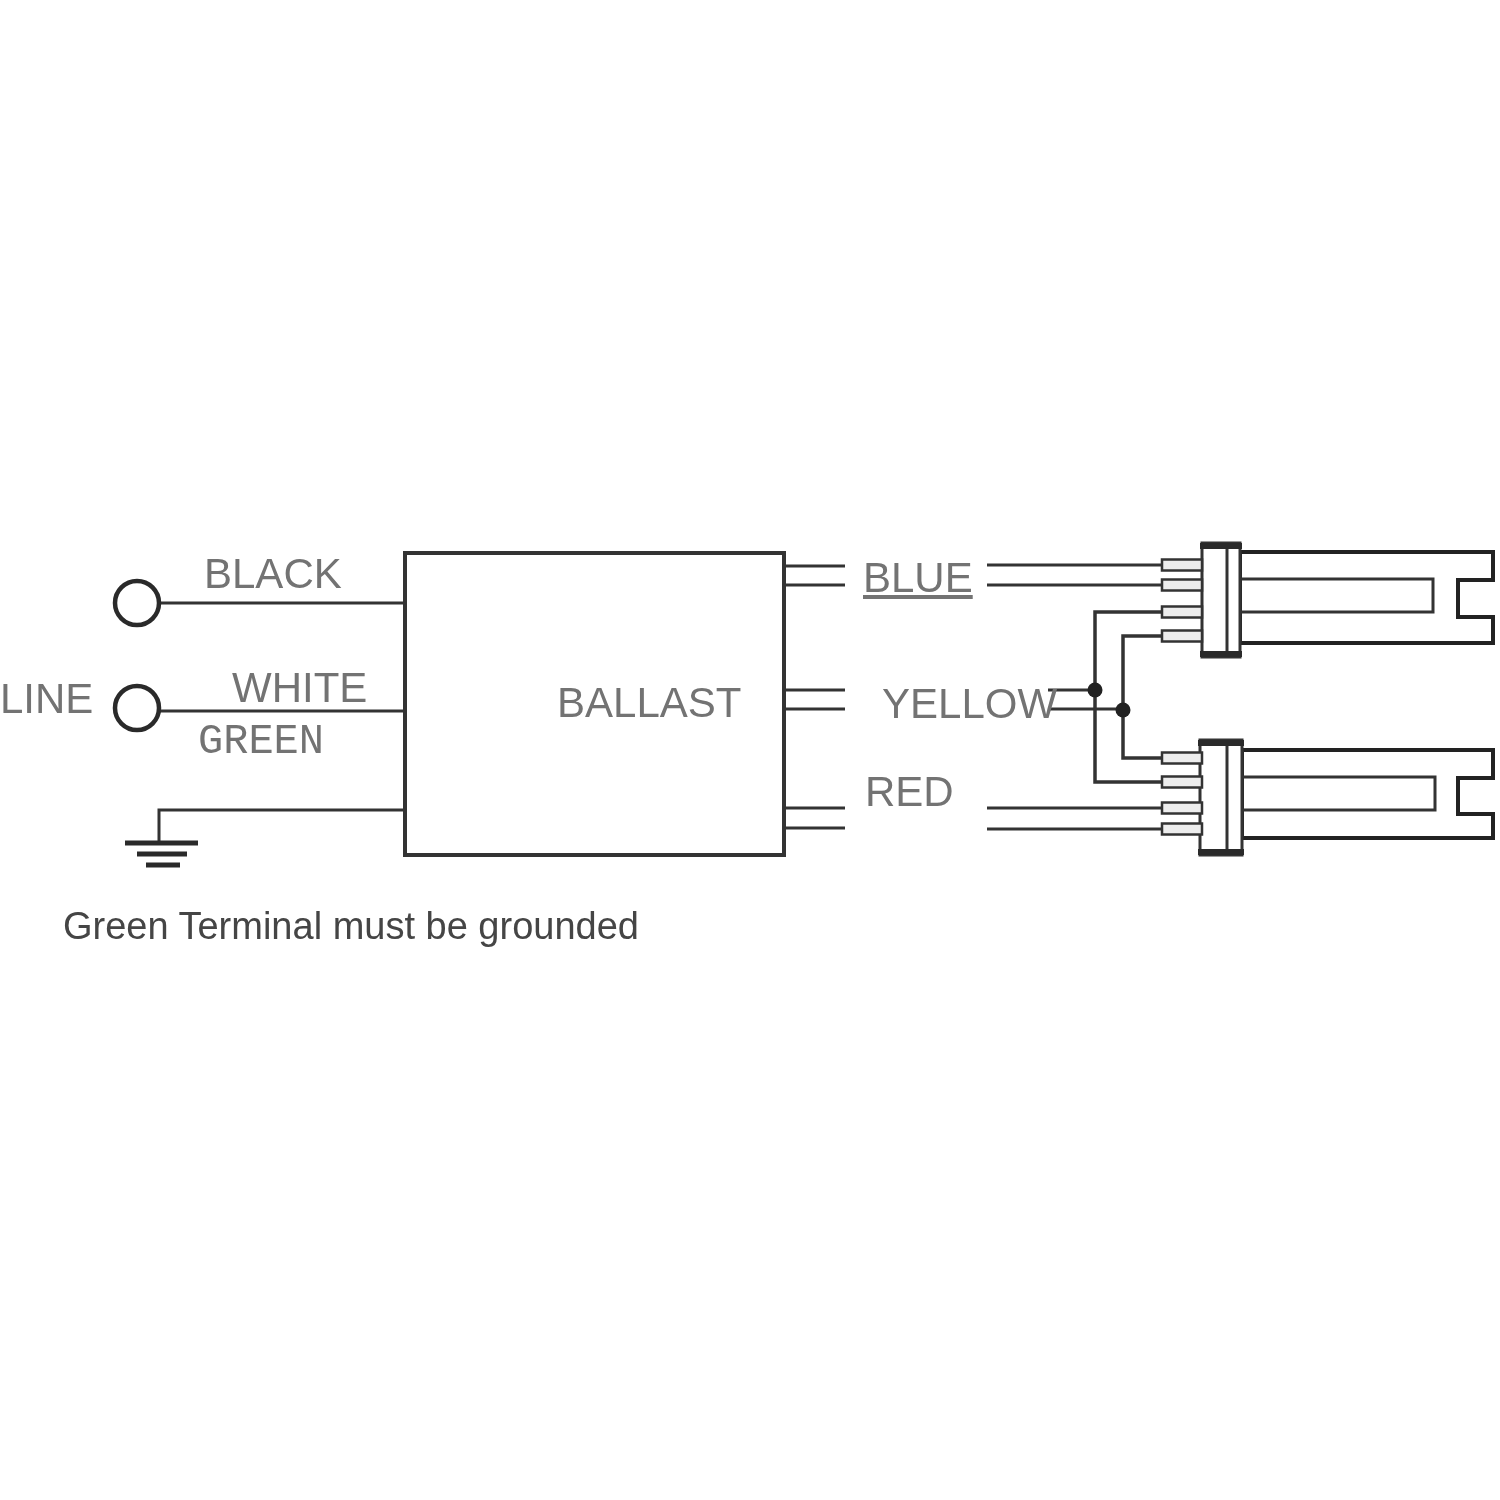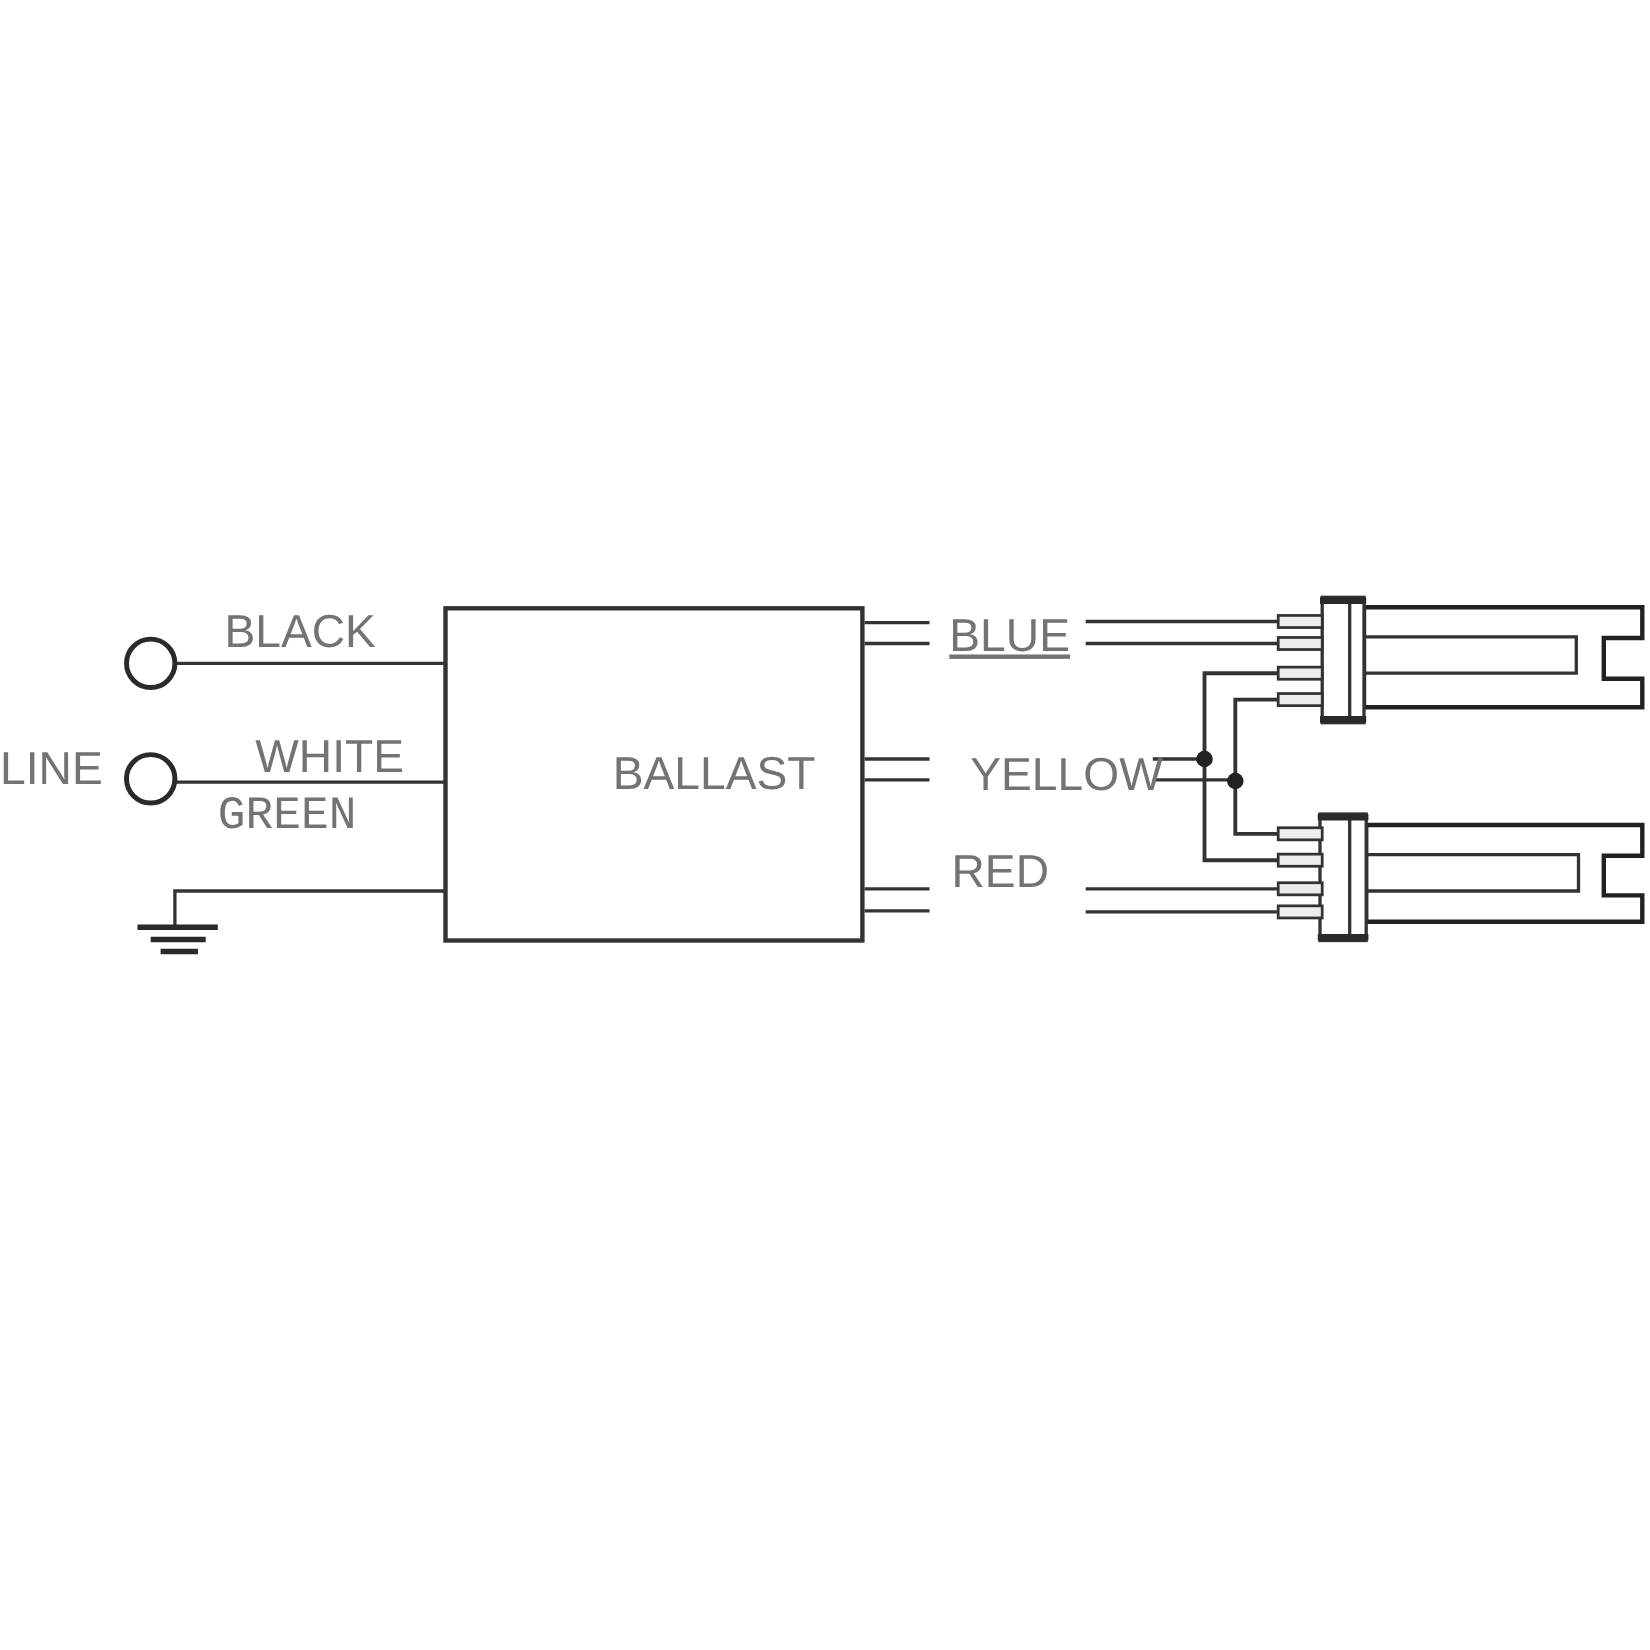--- a/index.html
+++ b/index.html
@@ -145,14 +145,15 @@
   <div class="lbl" style="left:198px; top:721px;font-family:Liberation Mono, monospace;">GREEN</div>
 
   <div class="lbl" style="left:513px; top:682px;margin-left:44px;">BALLAST</div>
 
   <div class="lbl" style="left:863px; top:557px;text-decoration:underline;">BLUE</div>
 
   <div class="lbl" style="left:866px; top:683px;margin-left:16px;">YELLOW</div>
 
   <div class="lbl" style="left:865px; top:771px;">RED</div>
 
+  <div class="note" style="left:63px; top:907px;">Green Terminal must be grounded</div>
 
 </div>
 
 </body></html>

